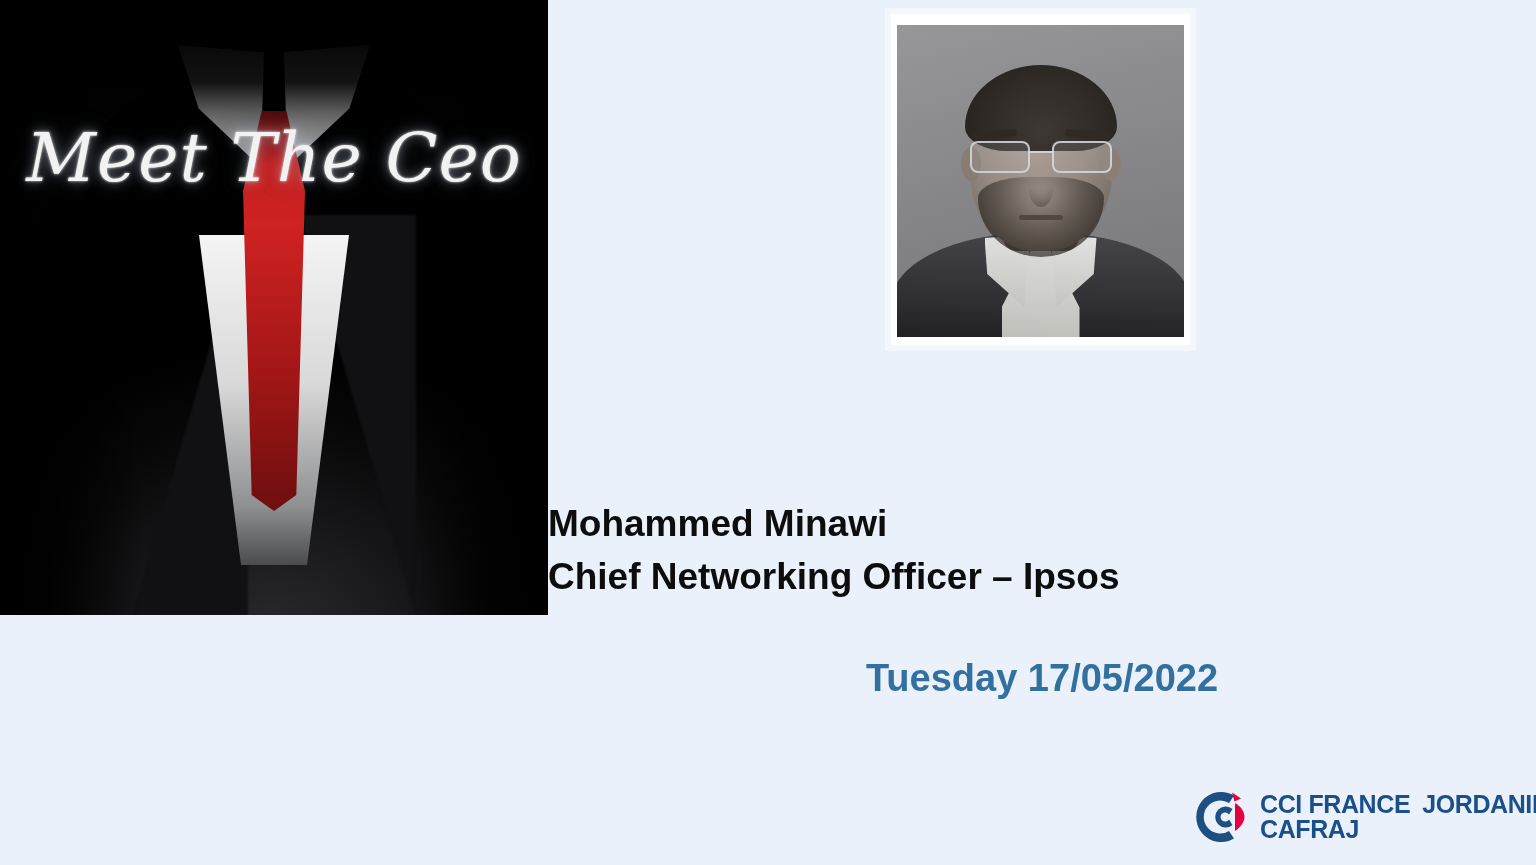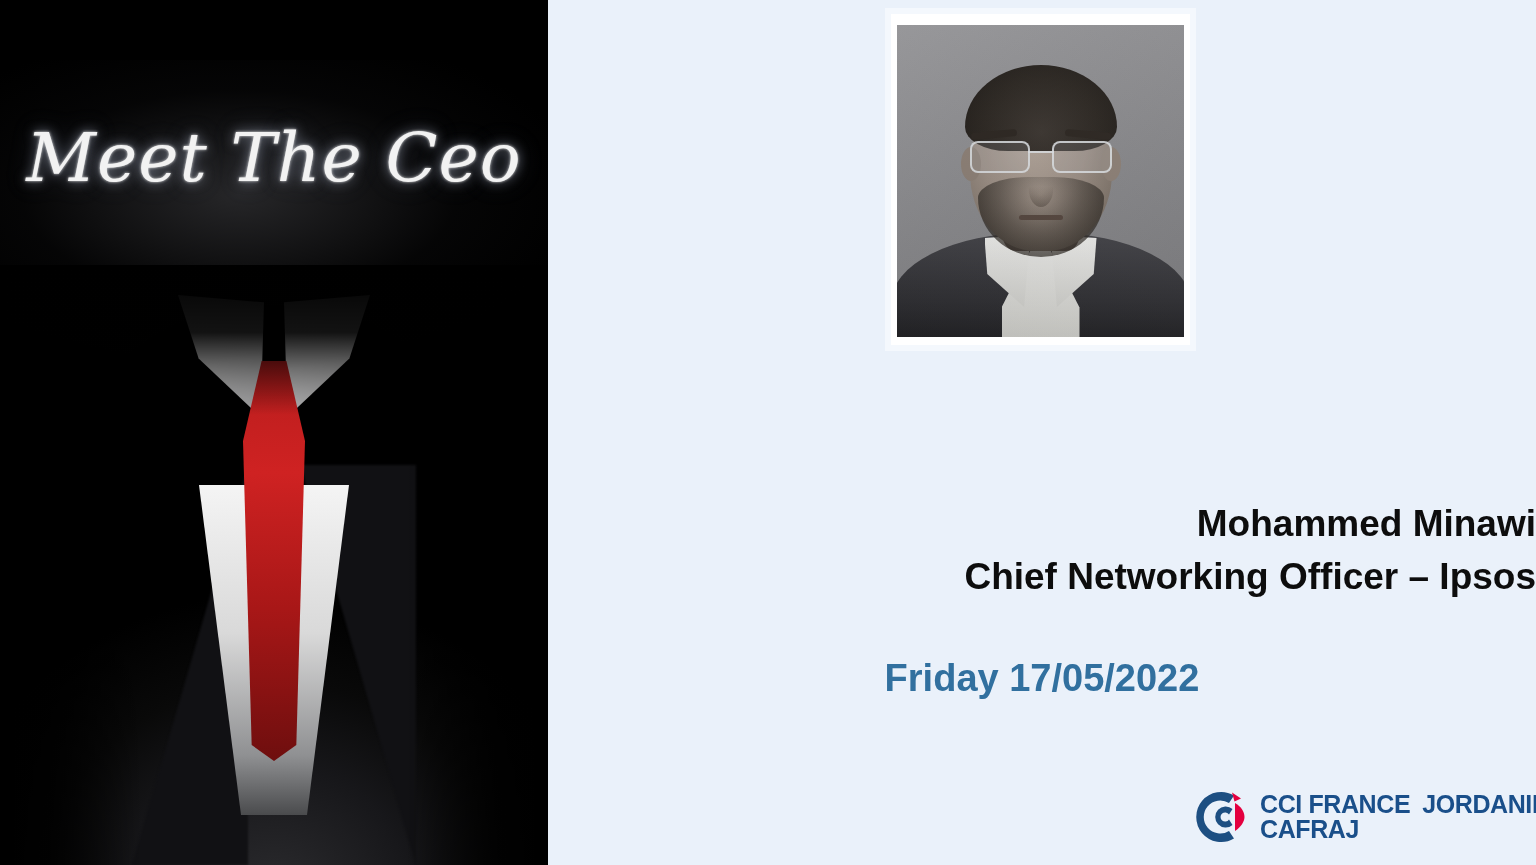--- a/index.html
+++ b/index.html
@@ -18,21 +18,21 @@
     overflow: hidden;
     background: #eaf1fa;
   }
 
   
   .left-panel {
     position: absolute;
     left: 0;
     top: 0;
     width: 548px;
-    height: 865px;
+    height: 615px;
     background: #000000;
     overflow: hidden;
     padding-left: 42px;
   }
   
   .left-glow {
     position: absolute;
     left: -40px;
     top: 60px;
     width: 620px;
@@ -397,21 +397,21 @@
     background: #140e04;
     filter: blur(2px);
   }
 
   
   .speaker {
     position: absolute;
     left: 0;
     top: 498px;
     width: 988px;
-    text-align: right;
+    text-align: left;
     font-size: 37px;
     font-weight: 700;
     color: #0d0d0d;
     line-height: 1.42;
   }
 
   
   .date {
     position: absolute;
     left: 0;
@@ -499,21 +499,21 @@
         <div class="grade"></div>
       </div>
     </div>
 
 
     <div class="speaker">
       <div>Mohammed Minawi</div>
       <div>Chief Networking Officer – Ipsos</div>
     </div>
 
-    <div class="date">Friday 17/05/2022</div>
+    <div class="date">Tuesday 17/05/2022</div>
 
     <div class="logo">
       <span class="logo-mark">
         <svg viewBox="0 0 62 62" width="62" height="62" aria-hidden="true">
 
           <path d="M46,9.5 A25,25 0 1 0 46,52.5 L41,45 A16.5,16.5 0 1 1 41,17 Z" fill="#1d4f82"></path>
 
           <path d="M44.5,23 A10.5,10.5 0 1 0 44.5,39 L41,33.5 A4.6,4.6 0 1 1 41,28.5 Z" fill="#1d4f82"></path>
 
           <path d="M47,17 L47,45 C53,41 56.5,35.5 56.5,31 C56.5,25.5 52.5,20 47,17 Z" fill="#e4003f"></path>

